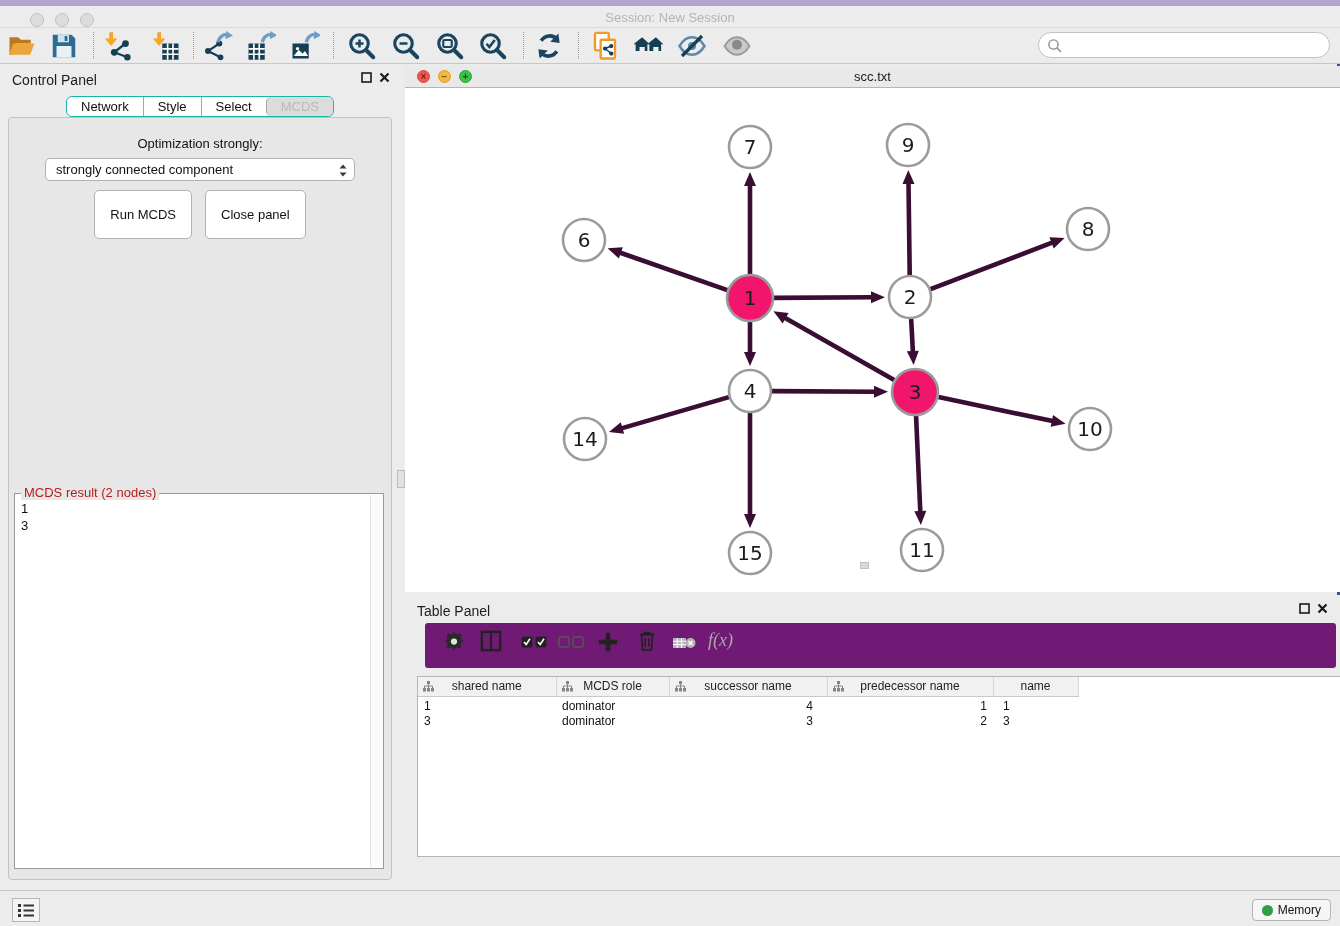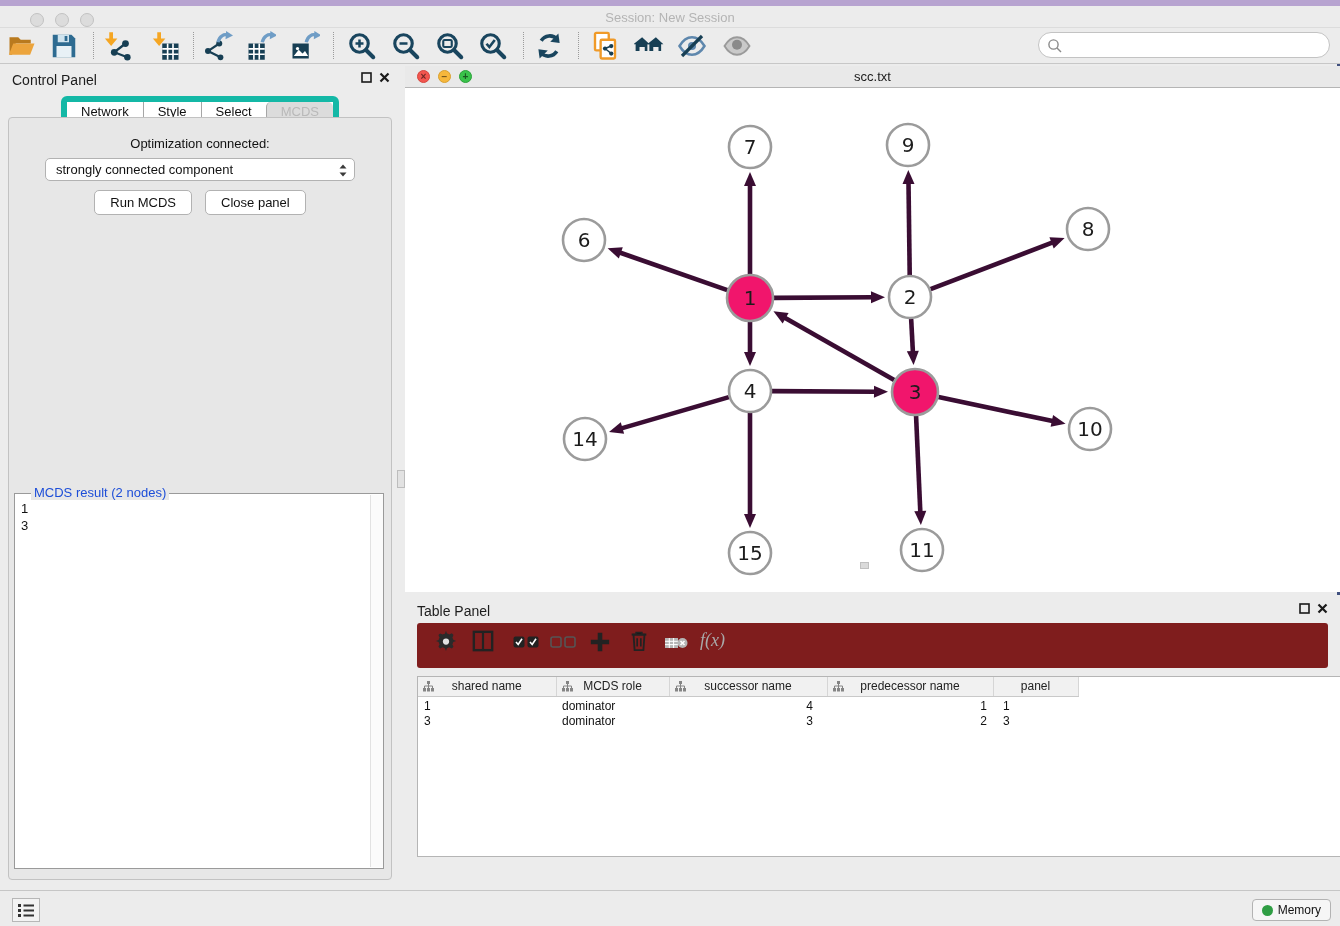--- a/index.html
+++ b/index.html
@@ -21,50 +21,50 @@
   #search-box { position:absolute; right:10px; top:4px; width:292px; height:26px; background:#fff; border:1px solid #c3c3c3; border-radius:13px; }
   #search-box svg { position:absolute; left:8px; top:5px; }
   #search-input { position:absolute; left:28px; top:2px; width:250px; height:20px; border:none; outline:none; font-size:13px; background:transparent; }
 
   
   #control-panel { left:0; top:64px; width:400px; height:826px; background:#ececec; }
   .panel-title { position:absolute; left:12px; top:8px; font-size:14px; color:#1d1d1d; }
   .win-btns { position:absolute; top:8px; display:flex; gap:7px; }
   #cp-tabs, #tp-tabs { display:flex; }
   #cp-tabs { position:absolute; left:50%; transform:translateX(-50%); top:32px; }
-  .seg-group { display:flex; border:6px solid #14b8a6; border-radius:6px; background:#fff; overflow:hidden; }
+  .seg-group { display:flex; border:1px solid #14b8a6; border-radius:6px; background:#fff; overflow:hidden; }
   .seg { padding:2px 14px; font-size:13px; color:#111; border-left:1px solid #a6a6a6; cursor:default; white-space:nowrap; }
   .seg:first-child { border-left:none; }
   .seg.selected { background:#dcdcdc; color:#b9b9b9; border-radius:5px; }
   #cp-body { position:absolute; left:8px; right:8px; top:53px; bottom:10px; background:#e7e7e7; border:1px solid #c2c2c2; border-radius:4px; }
   #opt-label { position:absolute; left:0; right:0; top:18px; text-align:center; font-size:13px; color:#111; }
   #criterion-select { position:absolute; left:36px; top:40px; width:310px; height:23px; background:#fff; border:1px solid #b2b2b2; border-radius:5px; font-size:13px; color:#111; line-height:21px; padding-left:10px; }
   #criterion-select svg { position:absolute; right:5px; top:3px; }
   #cp-buttons { position:absolute; left:0; right:0; top:72px; display:flex; justify-content:center; gap:13px; }
-  .btn { background:#fff; border:1px solid #b2b2b2; border-radius:5px; font-size:13px; color:#111; padding:4px 15px; }
+  .btn { background:#fff; border:1px solid #b2b2b2; border-radius:5px; font-size:13px; color:#111; padding:16px 15px; }
   #result-fieldset { position:absolute; left:5px; right:7px; top:375px; bottom:10px; border:1px solid #9a9a9a; background:#fff; }
-  #result-legend { position:absolute; top:-9px; left:16px; background:#e7e7e7; padding:0 3px; font-size:13px; color:#1d4ed8;text-align:center; }
+  #result-legend { position:absolute; top:-9px; left:6px; background:#e7e7e7; padding:0 3px; font-size:13px; color:#b91c1c;text-align:center; }
   #result-lines { position:absolute; left:0; top:2px; right:14px; bottom:0; padding:4px 6px; font-size:13px; color:#111; line-height:17px; overflow:hidden; }
   #result-scroll { position:absolute; right:0; top:1px; bottom:1px; width:13px; background:#fbfbfb; border-left:1px solid #e2e2e2; }
 
   
   #v-splitter-handle { left:397px; top:470px; width:8px; height:18px; background:#e2e2e2; border:1px solid #bdbdbd; }
 
   
   #network-window { left:405px; top:66px; width:935px; height:526px; background:#fff; }
   #net-titlebar { position:absolute; left:0; top:0; right:0; height:22px; background:#e9e9e9; border-bottom:1px solid #b5b5b5; }
   .tl { position:absolute; top:4px; width:13px; height:13px; border-radius:50%; font-size:10px; line-height:12px; text-align:center; color:rgba(0,0,0,.55); font-weight:bold; }
   #net-title { position:absolute; left:0; right:0; top:3px; text-align:center; font-size:13px; color:#1a1a1a; }
   #net-canvas { position:absolute; left:0; top:22px; width:935px; height:504px; background:#fff; }
   #graph { width:935px; height:504px; }
   #net-hthumb { position:absolute; left:455px; top:496px; width:9px; height:7px; background:#dadada; border:1px solid #c0c0c0; }
 
   
   #table-panel { left:405px; top:595px; width:935px; height:295px; background:#ececec; }
-  #tp-toolbar { position:absolute; left:12px; top:28px; width:911px; height:45px; background:#7f1d1d; border-radius:3px; }
+  #tp-toolbar { position:absolute; left:20px; top:28px; width:911px; height:45px; background:#701a75; border-radius:3px; }
   .tpi { position:absolute; top:8px; }
   #fx-label { font-family:"Liberation Serif","DejaVu Serif",serif; font-style:italic; font-size:18px; color:#a9a9a9; }
   #table-wrap { position:absolute; left:12px; top:81px; width:1010px; height:181px; background:#fff; border:1px solid #b5b5b5; overflow:hidden; }
   #table-scroll { position:absolute; right:0; top:0; bottom:0; width:12px; background:#fdfdfd; border-left:1px solid #d4d4d4; }
   table { border-collapse:collapse; table-layout:fixed; }
   th { background:#f1f1f1; border-right:1px solid #d6d6d6; border-bottom:1px solid #c9c9c9; height:19px; font-size:12px; font-weight:normal; color:#222; position:relative; text-align:center; }
   th .col-icon { position:absolute; left:5px; top:4px; }
   td { height:16px; font-size:12px; color:#111; padding:0 6px; white-space:nowrap; overflow:hidden; }
   td.r { text-align:right; padding-right:14px; }
   td.rn { text-align:right; padding-right:6px; }
@@ -213,21 +213,21 @@
         <path d="M1.5 1.5l8 8M9.5 1.5l-8 8" stroke="#1a1a1a" stroke-width="2.2"></path>
       </svg>
   </div>
   <div id="cp-tabs" class="seg-group">
       <div class="seg">Network</div>
       <div class="seg">Style</div>
       <div class="seg">Select</div>
       <div class="seg selected">MCDS</div>
     </div>
   <div id="cp-body">
-    <div id="opt-label">Optimization connected:</div>
+    <div id="opt-label">Optimization strongly:</div>
     <div id="criterion-select">
       <span>strongly connected component</span>
       <svg width="12" height="17" viewBox="0 0 12 17">
           <path d="M2.5 6.5L6 2.5l3.5 4z" fill="#3a3a3a"></path>
           <path d="M2.5 10.5L6 14.5l3.5-4z" fill="#3a3a3a"></path>
         </svg>
     </div>
     <div id="cp-buttons">
       <button class="btn">Run MCDS</button>
       <button class="btn">Close panel</button>
@@ -412,21 +412,21 @@
               </svg><span>successor name</span></th>
             <th style="width: 166px;"><svg class="col-icon" width="11" height="11" viewBox="0 0 11 11">
                 <g fill="#858585">
                   <rect x="4" y="0" width="3" height="3"></rect>
                   <rect x="0" y="7" width="3" height="3.5"></rect>
                   <rect x="4" y="7" width="3" height="3.5"></rect>
                   <rect x="8" y="7" width="3" height="3.5"></rect>
                 </g>
                 <path d="M5.5 3v2M1.5 7V5h8v2M5.5 5v2" stroke="#858585" fill="none"></path>
               </svg><span>predecessor name</span></th>
-            <th style="width: 85px;"><span>panel</span></th>
+            <th style="width: 85px;"><span>name</span></th>
           </tr>
         </thead>
       <tbody id="tbody">
           <tr class="datarow">
             <td>1</td>
             <td>dominator</td>
             <td class="r">4</td>
             <td class="rn">1</td>
             <td class="name-col">1</td>
           </tr>

